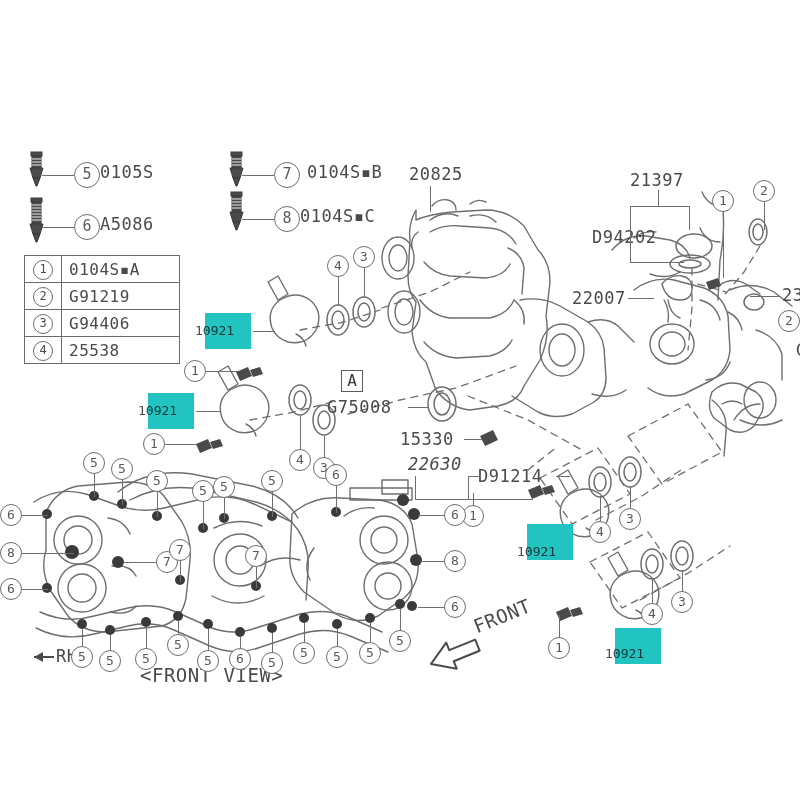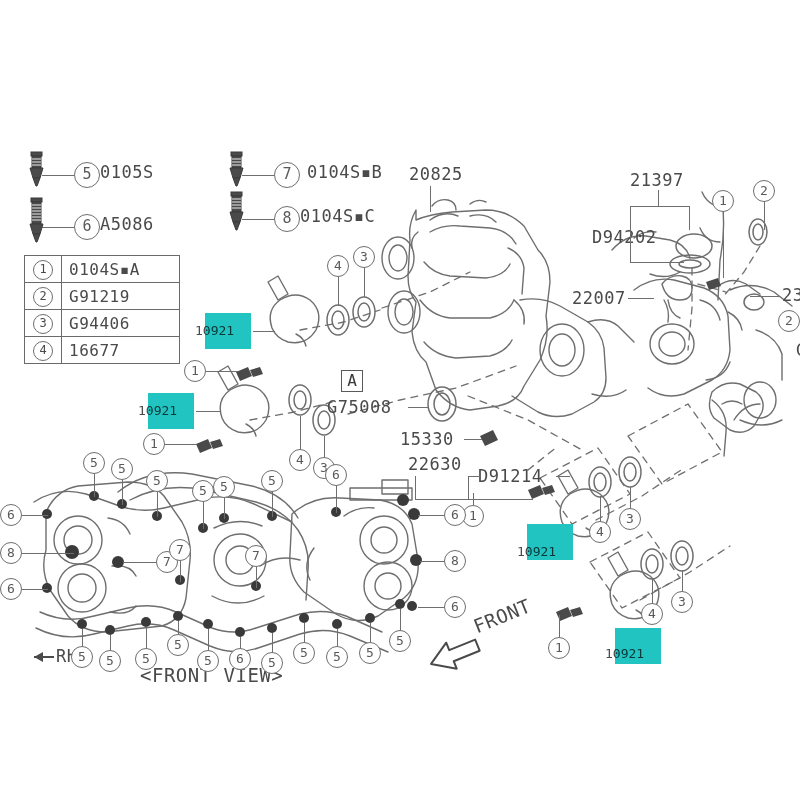--- a/index.html
+++ b/index.html
@@ -432,21 +432,21 @@
       <tr>
         <td class="num"><span class="legcirc">2</span></td>
         <td class="val">G91219</td>
       </tr>
       <tr>
         <td class="num"><span class="legcirc">3</span></td>
         <td class="val">G94406</td>
       </tr>
       <tr>
         <td class="num"><span class="legcirc">4</span></td>
-        <td class="val">16677</td>
+        <td class="val">25538</td>
       </tr>
     </tbody>
   </table>
 
   <div class="lbl" style="left:409px; top:166px;">20825</div>
   <div class="ln v" style="left:430px; top:186px; height:26px;"></div>
 
   <div class="lbl" style="left:630px; top:172px;">21397</div>
   <div class="ln v" style="left:658px; top:190px; height:16px;"></div>
 
@@ -458,21 +458,21 @@
 
   <div class="lbl" style="left:572px; top:290px;">22007</div>
   <div class="ln h" style="left:628px; top:298px; width:26px;"></div>
 
   <div class="lbl" style="left:327px; top:399px;">G75008</div>
   <div class="ln h" style="left:408px; top:407px; width:20px;"></div>
 
   <div class="lbl" style="left:400px; top:431px;">15330</div>
   <div class="ln h" style="left:464px; top:439px; width:18px;"></div>
 
-  <div class="lbl" style="left:408px; top:456px;">22630</div>
+  <div class="lbl" style="left:408px; top:456px;font-style:italic;">22630</div>
 
   <div class="ln v" style="left:415px; top:476px; height:24px;"></div>
   <div class="ln h" style="left:415px; top:499px; width:118px;"></div>
   <div class="ln v" style="left:468px; top:476px; height:24px;"></div>
   <div class="ln h" style="left:468px; top:476px; width:12px;"></div>
 
   <div class="lbl" style="left:478px; top:468px;">D91214</div>
   <div class="ln h" style="left:556px; top:476px; width:14px;"></div>
 
   <div class="lbl" style="left:782px; top:287px;">23</div>

